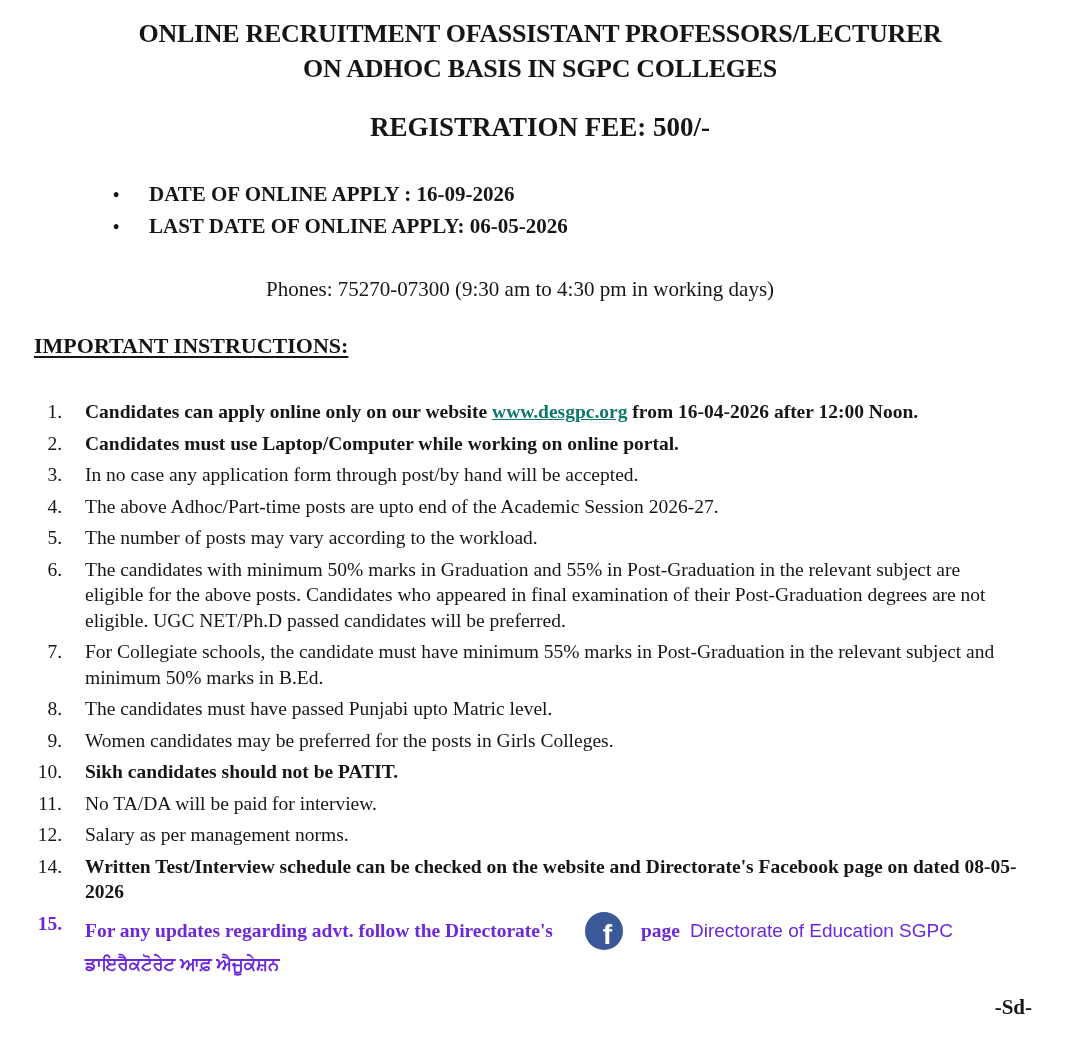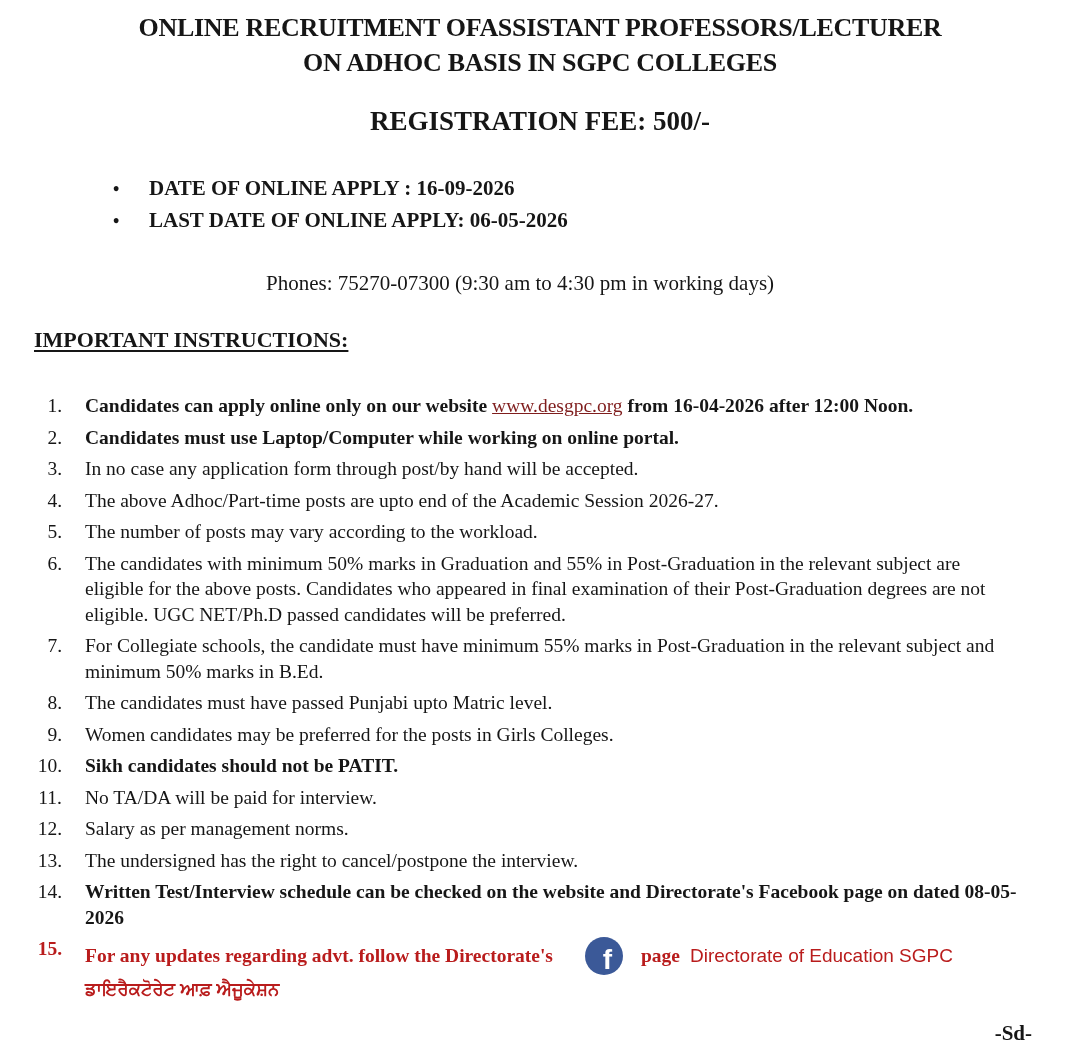--- a/index.html
+++ b/index.html
@@ -4,21 +4,21 @@
 <style>
   * { margin: 0; padding: 0; box-sizing: border-box; }
   html, body { background: #ffffff; }
   body {
     width: 1080px;
     height: 1051px;
     font-family: "Liberation Serif", "DejaVu Serif", serif;
     color: #161616;
     overflow: hidden;
   }
-  .page { width: 1080px; height: 1051px; padding-top: 10px; }
+  .page { width: 1080px; height: 1051px; padding-top: 16px; }
 
   .title {
     text-align: center;
     font-weight: bold;
     font-size: 26px;
     line-height: 35px;
     letter-spacing: -0.3px;
   }
   .reg-fee {
     text-align: center;
@@ -71,26 +71,26 @@
     margin-bottom: 6px;
   }
   ol.instructions .num {
     width: 42px;
     flex-shrink: 0;
     text-align: right;
     margin-right: 23px;
   }
   ol.instructions .txt { flex: 1; }
   .bold { font-weight: bold; }
-  .red { color: #b91c1c; }
+  .red { color: #6d28d9; }
   .sans { font-family: "Liberation Sans", "DejaVu Sans", sans-serif; font-size: 19px; }
 
   a.link {
-    color: #7f1d1d;
-    font-weight: normal;
+    color: #0f766e;
+    font-weight: bold;
     text-decoration: underline;
     cursor: pointer;
   }
 
   .fb-line { display: flex; align-items: center; min-height: 40px; }
   .fb-icon {
     width: 38px; height: 38px;
     border-radius: 50%;
     background: #3b5998;
     margin-left: 32px;
@@ -207,24 +207,20 @@
     <li>
       <span class="num">11.</span>
       <span class="txt">No TA/DA will be paid for interview.</span>
     </li>
 
     <li>
       <span class="num">12.</span>
       <span class="txt">Salary as per management norms.</span>
     </li>
 
-    <li>
-      <span class="num">13.</span>
-      <span class="txt">The undersigned has the right to cancel/postpone the interview.</span>
-    </li>
 
     <li>
       <span class="num">14.</span>
       <span class="txt bold">Written Test/Interview schedule can be checked on the website and Directorate's Facebook page on dated 08-05-2026</span>
     </li>
 
     <li>
       <span class="num red bold">15.</span>
       <span class="txt">
         <span class="fb-line">

